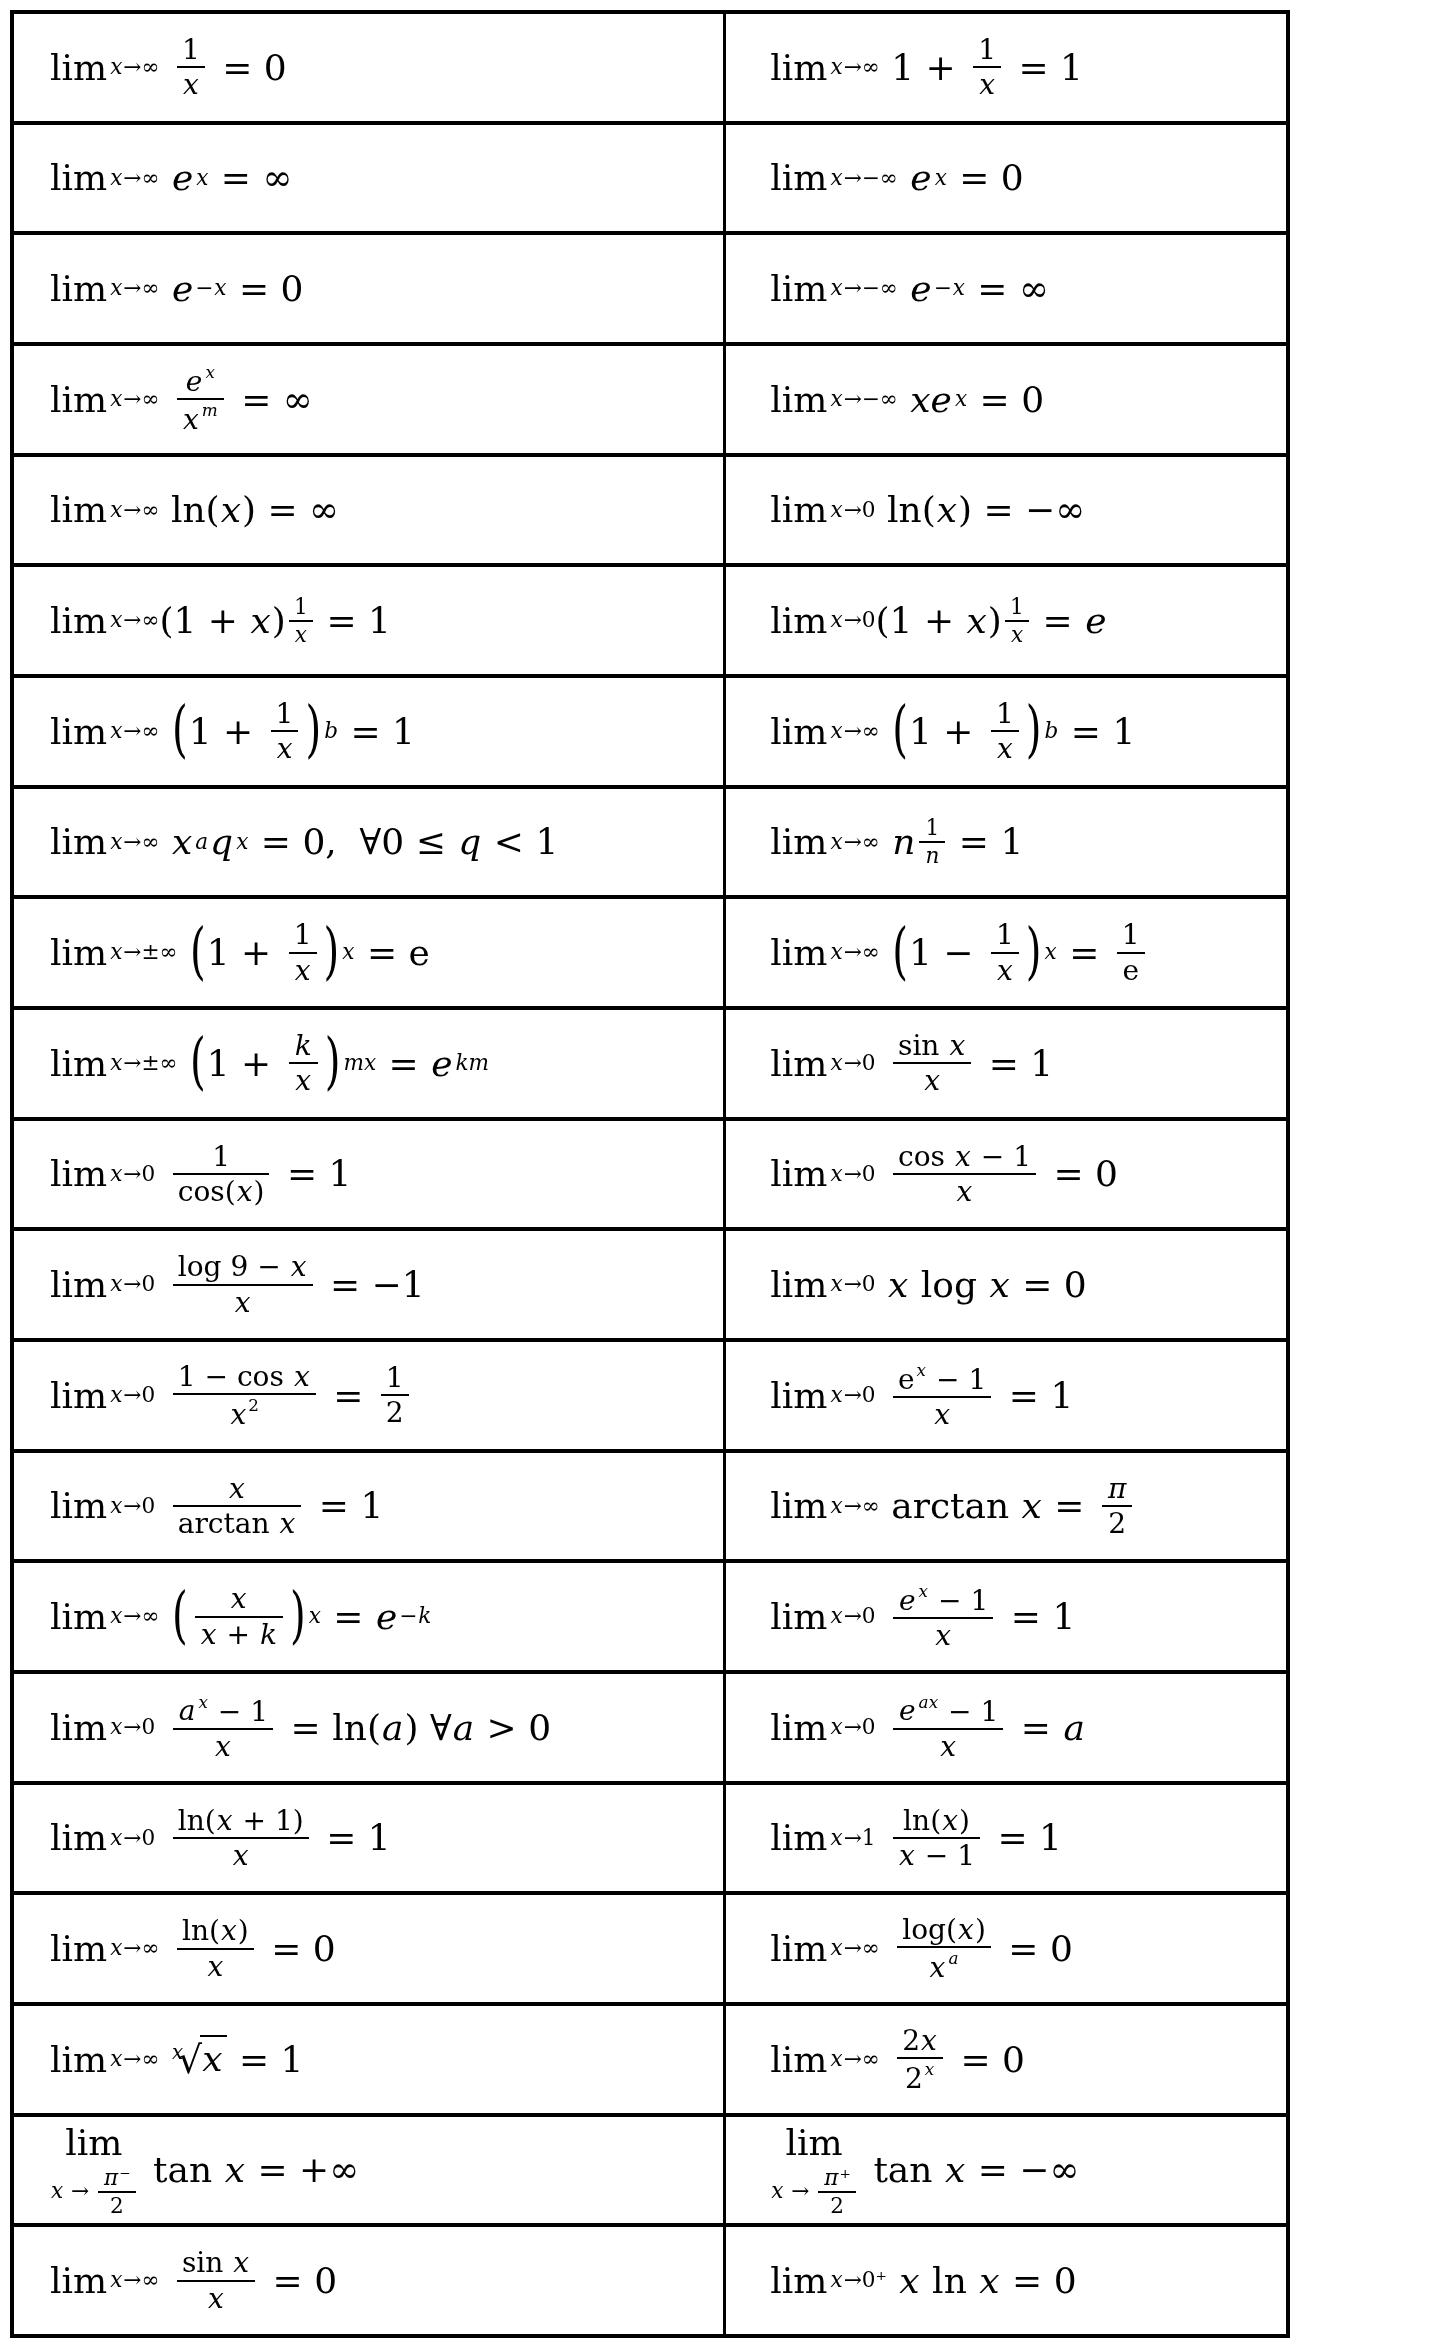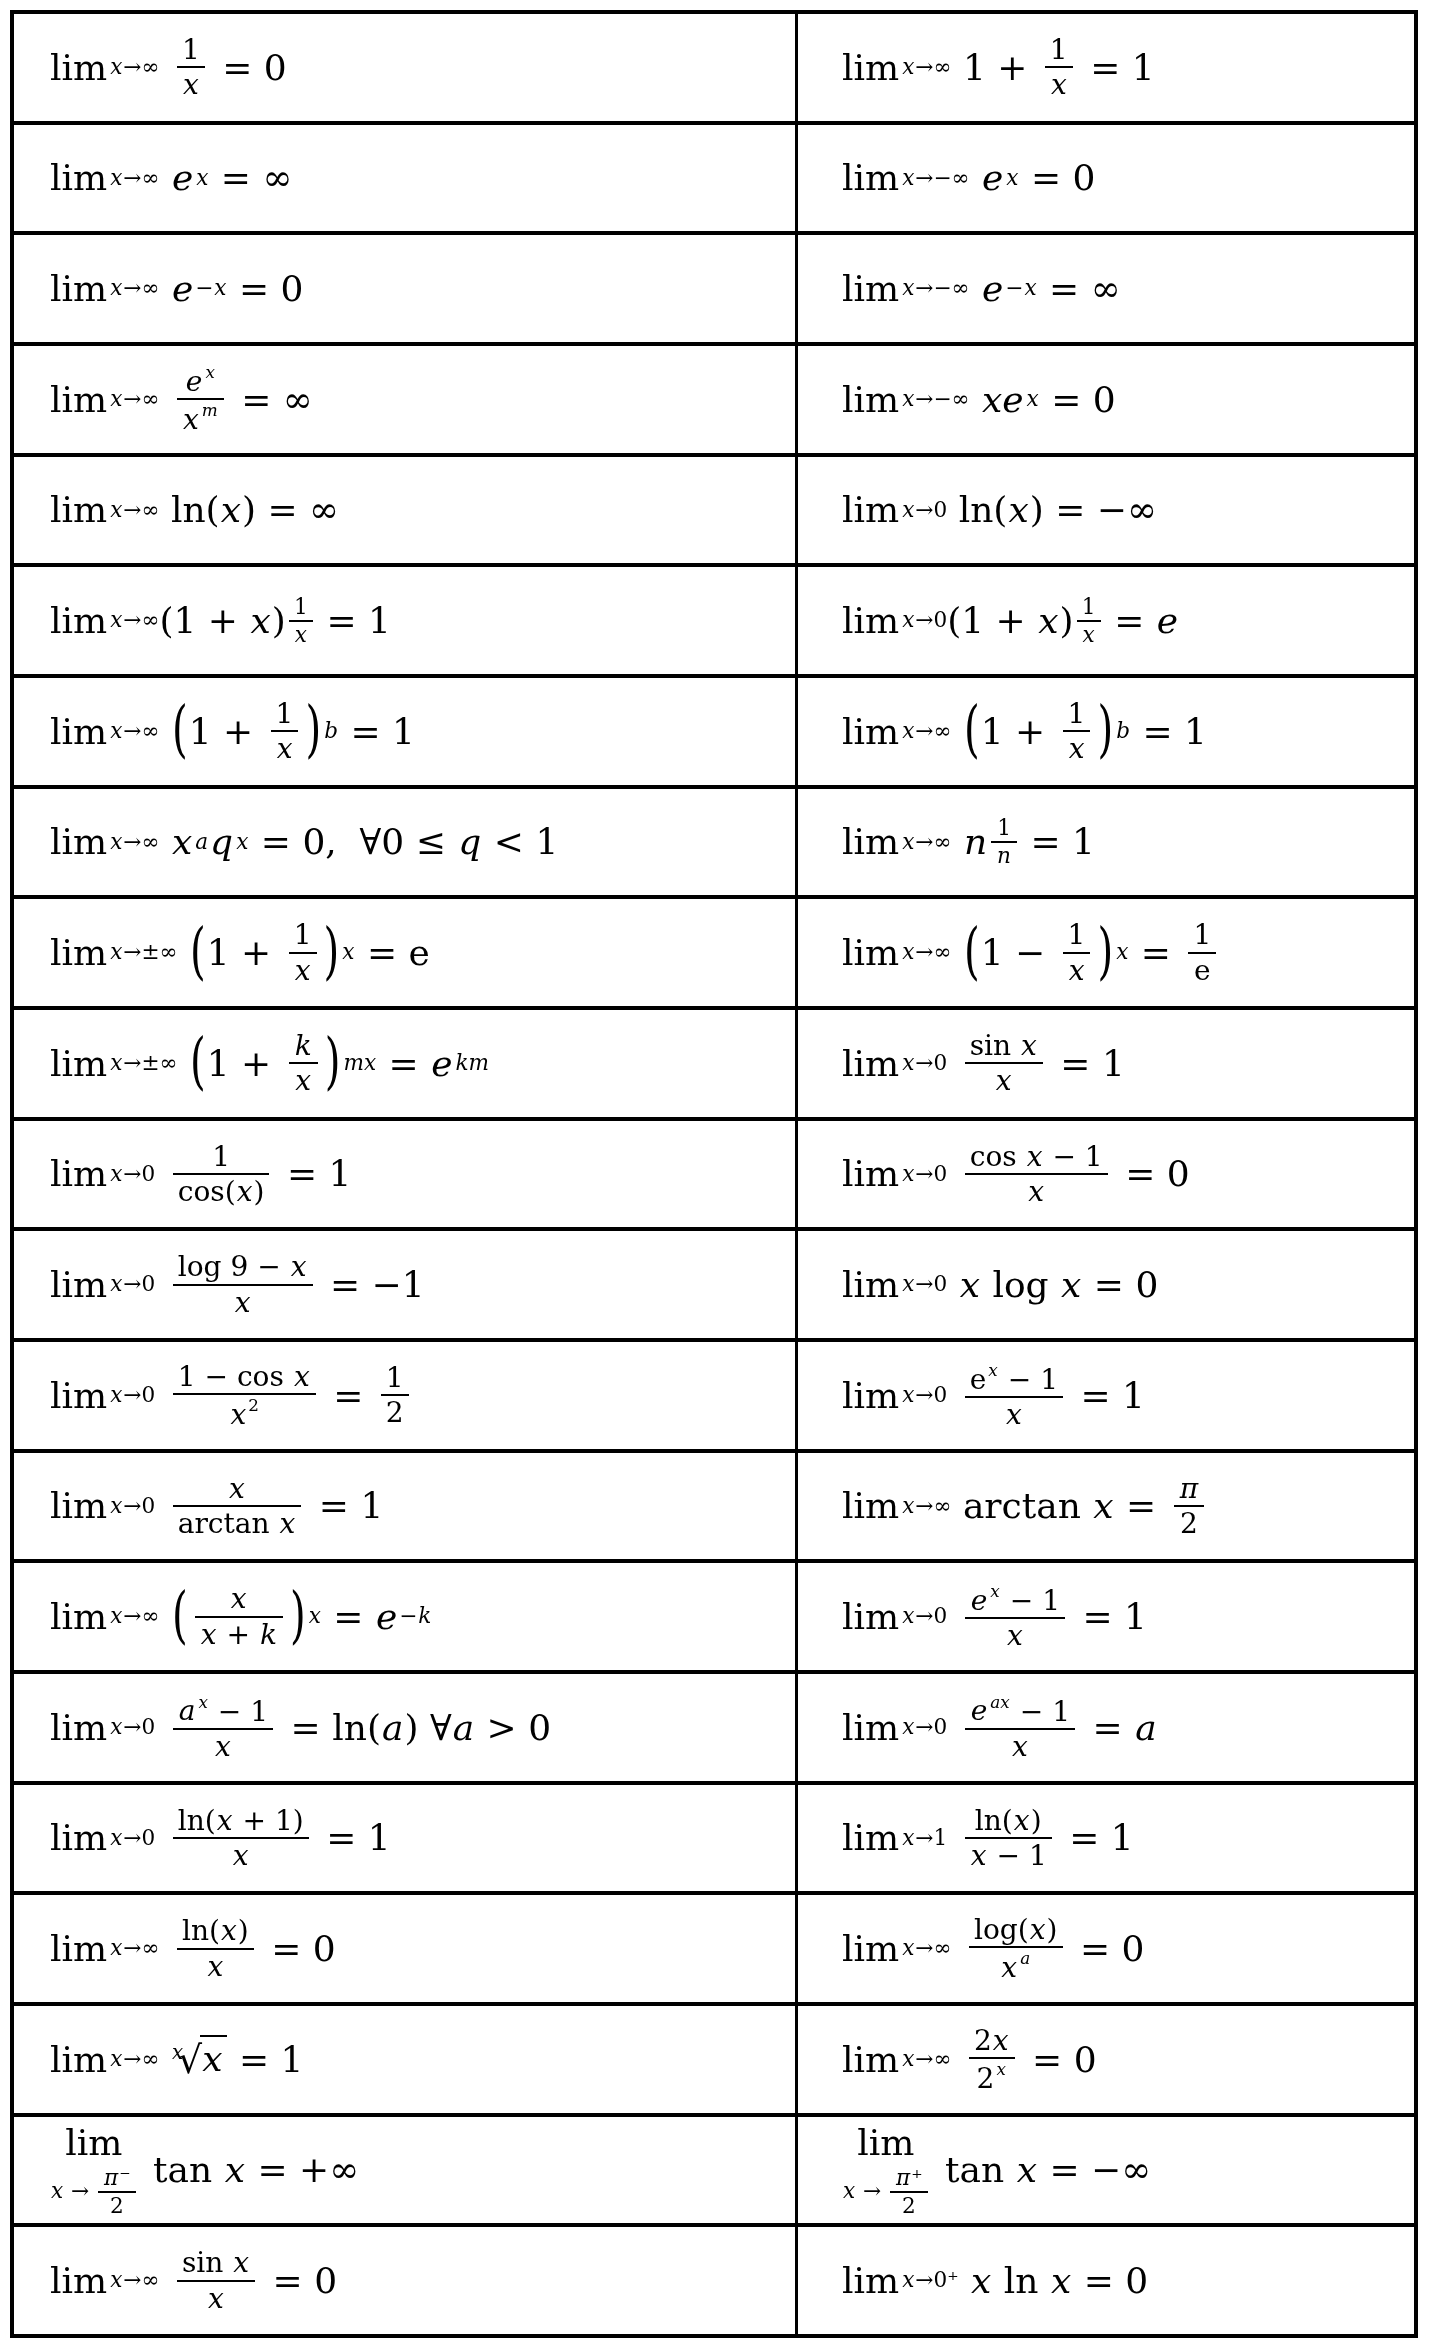--- a/index.html
+++ b/index.html
@@ -10,21 +10,21 @@
     color:#000;
   }
   .page{
     position:relative;
     width:1432px; height:2352px;
     background:#ffffff;
   }
   .limits-table{
     position:absolute;
     left:10px; top:10px;
-    width:1408px; height:2328px;
+    width:1280px; height:2328px;
     border:4px solid #000;
     box-sizing:border-box;
     display:flex;
     flex-direction:column;
     background:#ffffff;
   }
   .row{
     flex:1 1 0;
     display:flex;
     border-bottom:4px solid #000;

